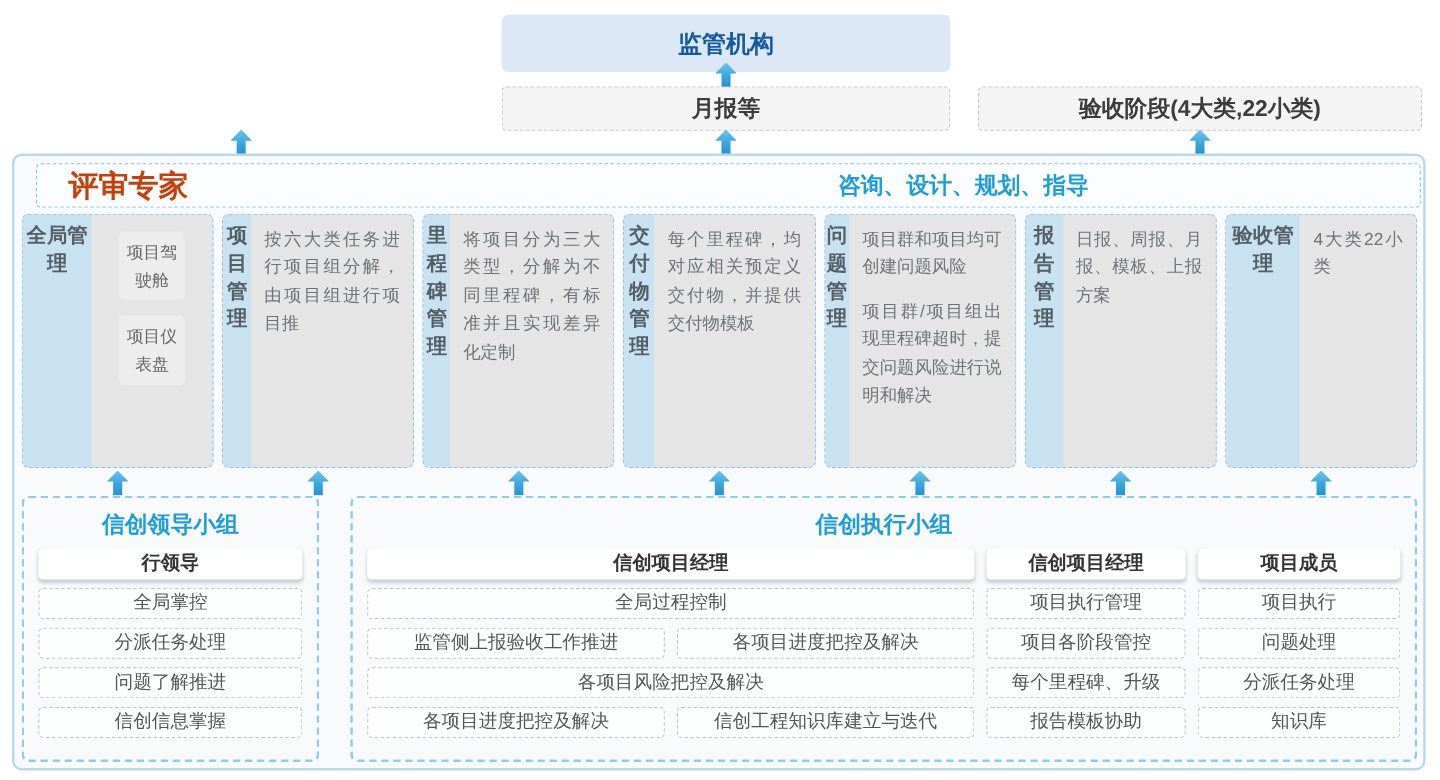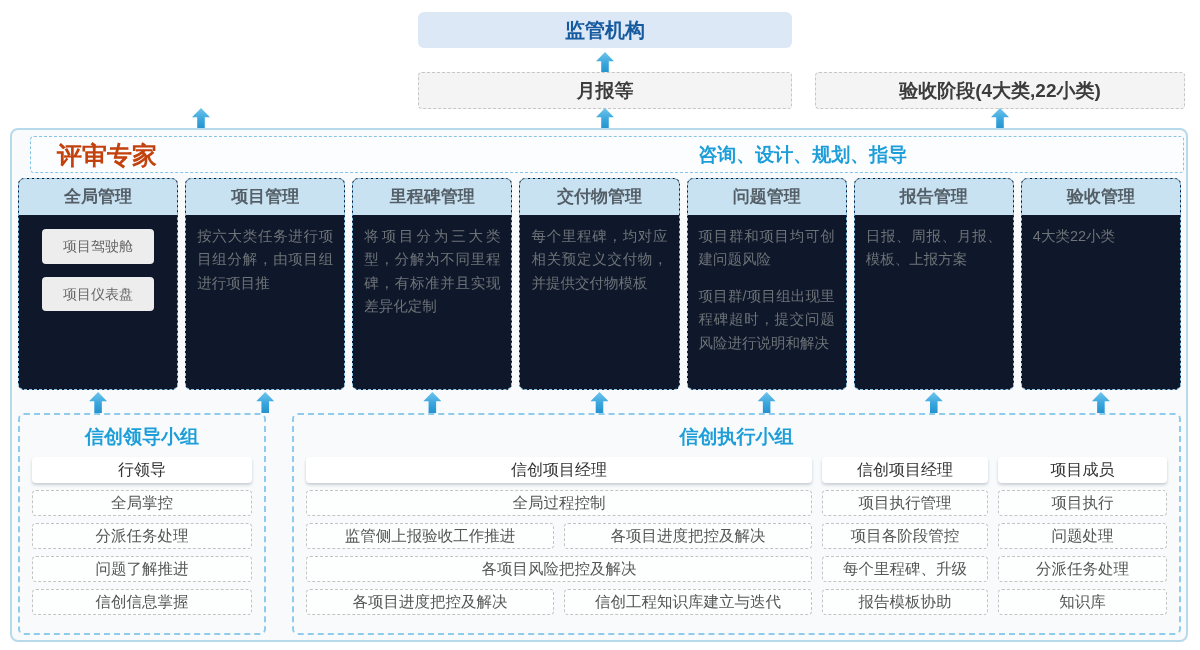--- a/index.html
+++ b/index.html
@@ -1,21 +1,21 @@
 <!DOCTYPE html>
 <html><head>
 <meta charset="utf-8">
 <style>
   * { margin:0; padding:0; box-sizing:border-box; }
   html,body { background:#ffffff; }
   body { font-family:"Liberation Sans","DejaVu Sans",sans-serif; }
   .page { position:relative; width:1200px; height:650px; background:#ffffff; overflow:hidden; }
 
   
-  .reg-box { position:absolute; left:418px; top:12px; width:374px; height:36px;
+  .reg-box { position:absolute; left:418px; top:12px; width:374px; height:48px;
     background:#dce8f5; border-radius:6px; display:flex; align-items:center; justify-content:center;
     font-size:20px; font-weight:bold; color:#15599f; }
 
   
   .arrow { position:absolute; width:18px; height:21px;
     background:linear-gradient(180deg,#6fc4ec 0%,#3aa6dd 55%,#2392cf 100%);
     clip-path:polygon(50% 0,100% 44%,71% 44%,71% 100%,29% 100%,29% 44%,0 44%); }
   .arrow-inline { width:18px; height:21px;
     background:linear-gradient(180deg,#6fc4ec 0%,#3aa6dd 55%,#2392cf 100%);
     clip-path:polygon(50% 0,100% 44%,71% 44%,71% 100%,29% 100%,29% 44%,0 44%); }
@@ -33,39 +33,39 @@
     border:2px solid #b7d9ec; border-radius:8px; background:#f8fafb; }
 
   .advisor-band { position:absolute; left:18px; top:6px; width:1154px; height:37px;
     border:1px dashed #85c5e8; border-radius:4px; background:#fcfdfe; }
   .advisor-left { position:absolute; left:26px; top:50%; transform:translateY(-50%);
     font-size:25px; font-weight:bold; color:#c2410c; }
   .advisor-right { position:absolute; left:67%; top:50%; transform:translate(-50%,-50%);
     font-size:19px; font-weight:bold; color:#1e9ed9; white-space:nowrap; }
 
   .columns-row { position:absolute; left:6px; top:48px; width:1163px; height:212px; display:flex; gap:7px; }
-  .col { flex:1; border:1px dashed #8dc8ea; border-radius:6px; background:#0f172a;
-    display:flex; flex-direction:column; overflow:hidden; }
+  .col { flex:1; border:1px dashed #8dc8ea; border-radius:6px; background:#e5e5e5;
+    display:flex; flex-direction:row; overflow:hidden; }
   .col-header { background:#c9e2f2; text-align:center; font-weight:bold; font-size:17px; color:#535e66;
     padding:6px 0 7px; }
   .col-body { padding:10px 11px; font-size:14.5px; color:#6d7377; line-height:1.62; text-align:justify; }
   .col-body p + p { margin-top:13px; }
   .pill { background:#ededed; border-radius:4px; text-align:center; font-size:14px; color:#666;
     padding:6px 0; margin:4px 12px 13px; }
 
   .arrows-row { position:absolute; left:6px; top:262px; width:1163px; display:flex; gap:7px; }
   .arrow-slot { flex:1; display:flex; justify-content:center; }
 
   .groups-row { position:absolute; left:6px; top:283px; width:1163px; height:222px; display:flex; gap:26px; }
   .group-box { border:2px dashed #8ecbec; border-radius:6px; padding:0 12px; }
   .leader-box { width:248px; }
   .exec-box { flex:1; }
   .group-title { text-align:center; font-size:19px; font-weight:bold; color:#1e9ed9; margin-top:9px; height:27px; }
   .white-head { background:#ffffff; border-radius:4px; box-shadow:0 2px 3px rgba(110,125,140,.35);
-    text-align:center; font-weight:normal; font-size:16px; color:#333; height:26px; line-height:26px; margin-top:6px; }
+    text-align:center; font-weight:bold; font-size:16px; color:#333; height:26px; line-height:26px; margin-top:6px; }
   .item { border:1px dashed #c3c3c3; border-radius:4px; background:rgba(255,255,255,.75);
     text-align:center; font-size:15.5px; color:#555; height:26px; line-height:24px; margin-top:7px;
     overflow:hidden; white-space:nowrap; }
   .exec-cols { display:flex; gap:10px; }
   .exec-col-a { width:506px; }
   .exec-col-b { width:166px; }
   .exec-col-c { flex:1; }
   .duo-row { display:flex; gap:10px; }
   .duo-row .item { flex:1; }
 </style>

